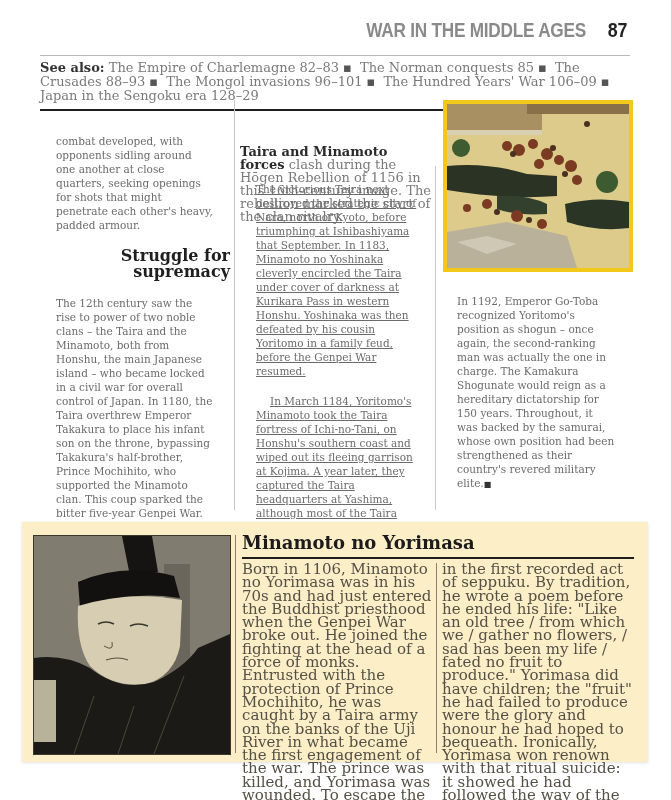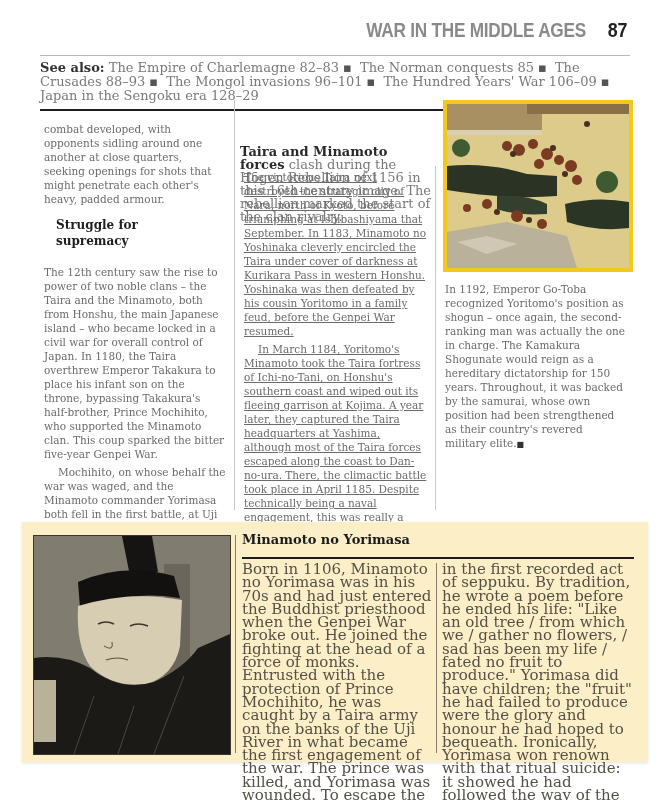--- a/index.html
+++ b/index.html
@@ -13,37 +13,37 @@
   }
   .running-head .title { font-size:21px; color:#8a8a8a; transform:scaleX(0.82); transform-origin:right; display:inline-block; }
   .running-head .pageno { font-size:21px; color:#222; transform:scaleX(0.85); display:inline-block; }
   .rule-thin { position:absolute; left:40px; width:590px; top:55px; height:1px; background:#b8b8b8; }
   .see-also { position:absolute; left:40px; top:61px; width:590px; font-size:13px; line-height:14px; color:#7a7a7a; }
   .see-also b { color:#333; font-weight:bold; }
   .see-also .sep { color:#555; margin:0 4px; }
   .rule-thick { position:absolute; left:40px; width:590px; top:109px; height:2px; background:#1e1e1e; }
 
   .col { position:absolute; font-size:10.5px; line-height:14px; color:#6b6b6b; }
-  .col p { margin:4px; }
+  .col p { margin:16px; }
   .col p.indent { text-indent:14px; }
-  .col h3 { margin:16px; font-family:"DejaVu Serif", serif; font-weight:bold; font-size:12px; line-height:16px; color:#1f1f1f; }
+  .col h3 { margin:0; font-family:"DejaVu Serif", serif; font-weight:bold; font-size:16px; line-height:16px; color:#1f1f1f;text-align:right; }
   .vrule { position:absolute; width:1px; background:#c8c8c8; }
 
   .caption { position:absolute; left:240px; top:101px; width:192px; font-size:13px; line-height:13px; color:#7a7a7a;margin-top:44px; }
   .caption b { color:#2a2a2a; }
 
   .battle-img {
     position:absolute; left:443px; top:100px; width:182px; height:164px;
     border:4px solid #f2c81b; background:#d9c78a; overflow:hidden;
   }
 
   .box { position:absolute; left:22px; top:522px; width:626px; height:240px; background:#fcefc8; box-shadow:0 1px 3px rgba(0,0,0,0.12); }
   .portrait { position:absolute; left:11px; top:13px; width:196px; height:218px; background:#7a776d; overflow:hidden; border:1px solid #3a382f; }
   .box-vrule { position:absolute; width:1px; background:#8a8070; }
-  .box h2 { position:absolute; left:220px; top:10px; margin:0; font-family:"DejaVu Serif", serif; font-weight:bold; font-size:13px; color:#1b1b1b; }
+  .box h2 { position:absolute; left:220px; top:10px; margin:0; font-family:"DejaVu Serif", serif; font-weight:bold; font-size:18px; color:#1b1b1b; }
   .box-rule { position:absolute; left:220px; top:35px; width:392px; height:2px; background:#1c1c1c; }
   .box-col { position:absolute; font-size:15px; line-height:13.3px; color:#555046; }
 </style>
 </head>
 <body>
 
 <div class="running-head">
   <span class="title">WAR IN THE MIDDLE AGES</span>
   <span class="pageno">87</span>
 </div>

